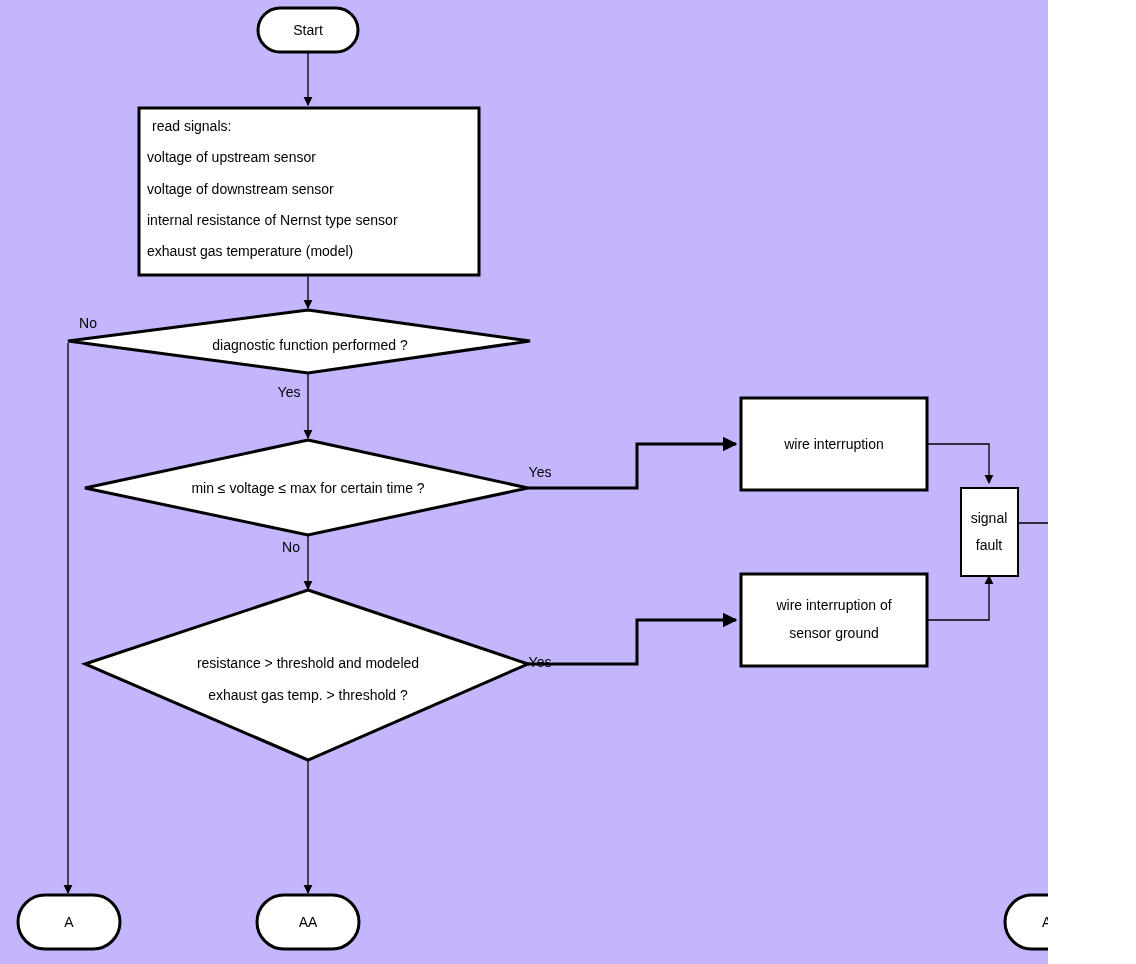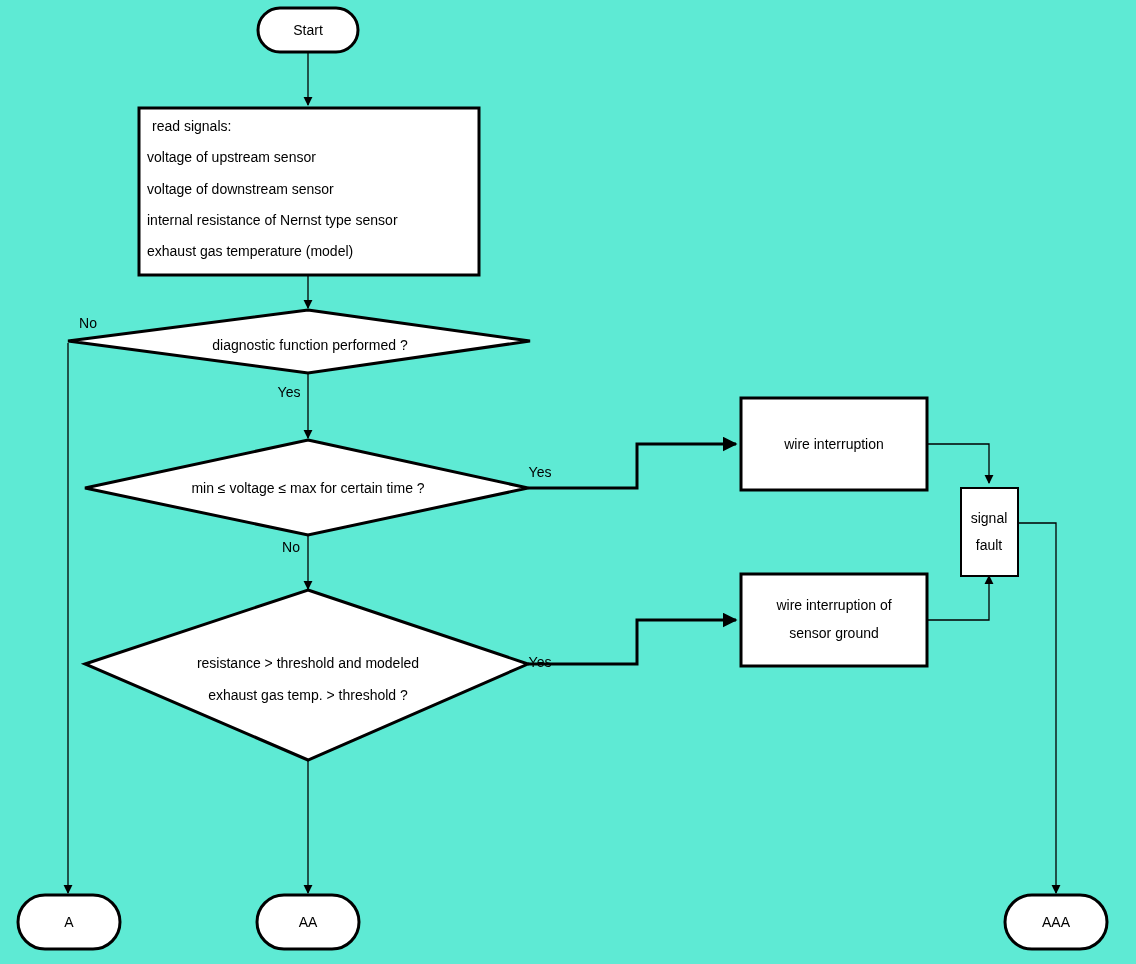--- a/index.html
+++ b/index.html
@@ -5,23 +5,23 @@
   html, body {
     margin: 0;
     padding: 0;
     background: #ffffff;
   }
   body {
     font-family: "Liberation Sans", sans-serif;
   }
   #canvas-wrap {
     position: relative;
-    width: 1136px;
+    width: 1048px;
     height: 964px;
-    background: #5eead4;
+    background: #c4b5fd;
     overflow: hidden;
   }
   svg#flowchart {
     position: absolute;
     left: 0;
     top: 0;
     width: 1136px;
     height: 964px;
     display: block;
   }

